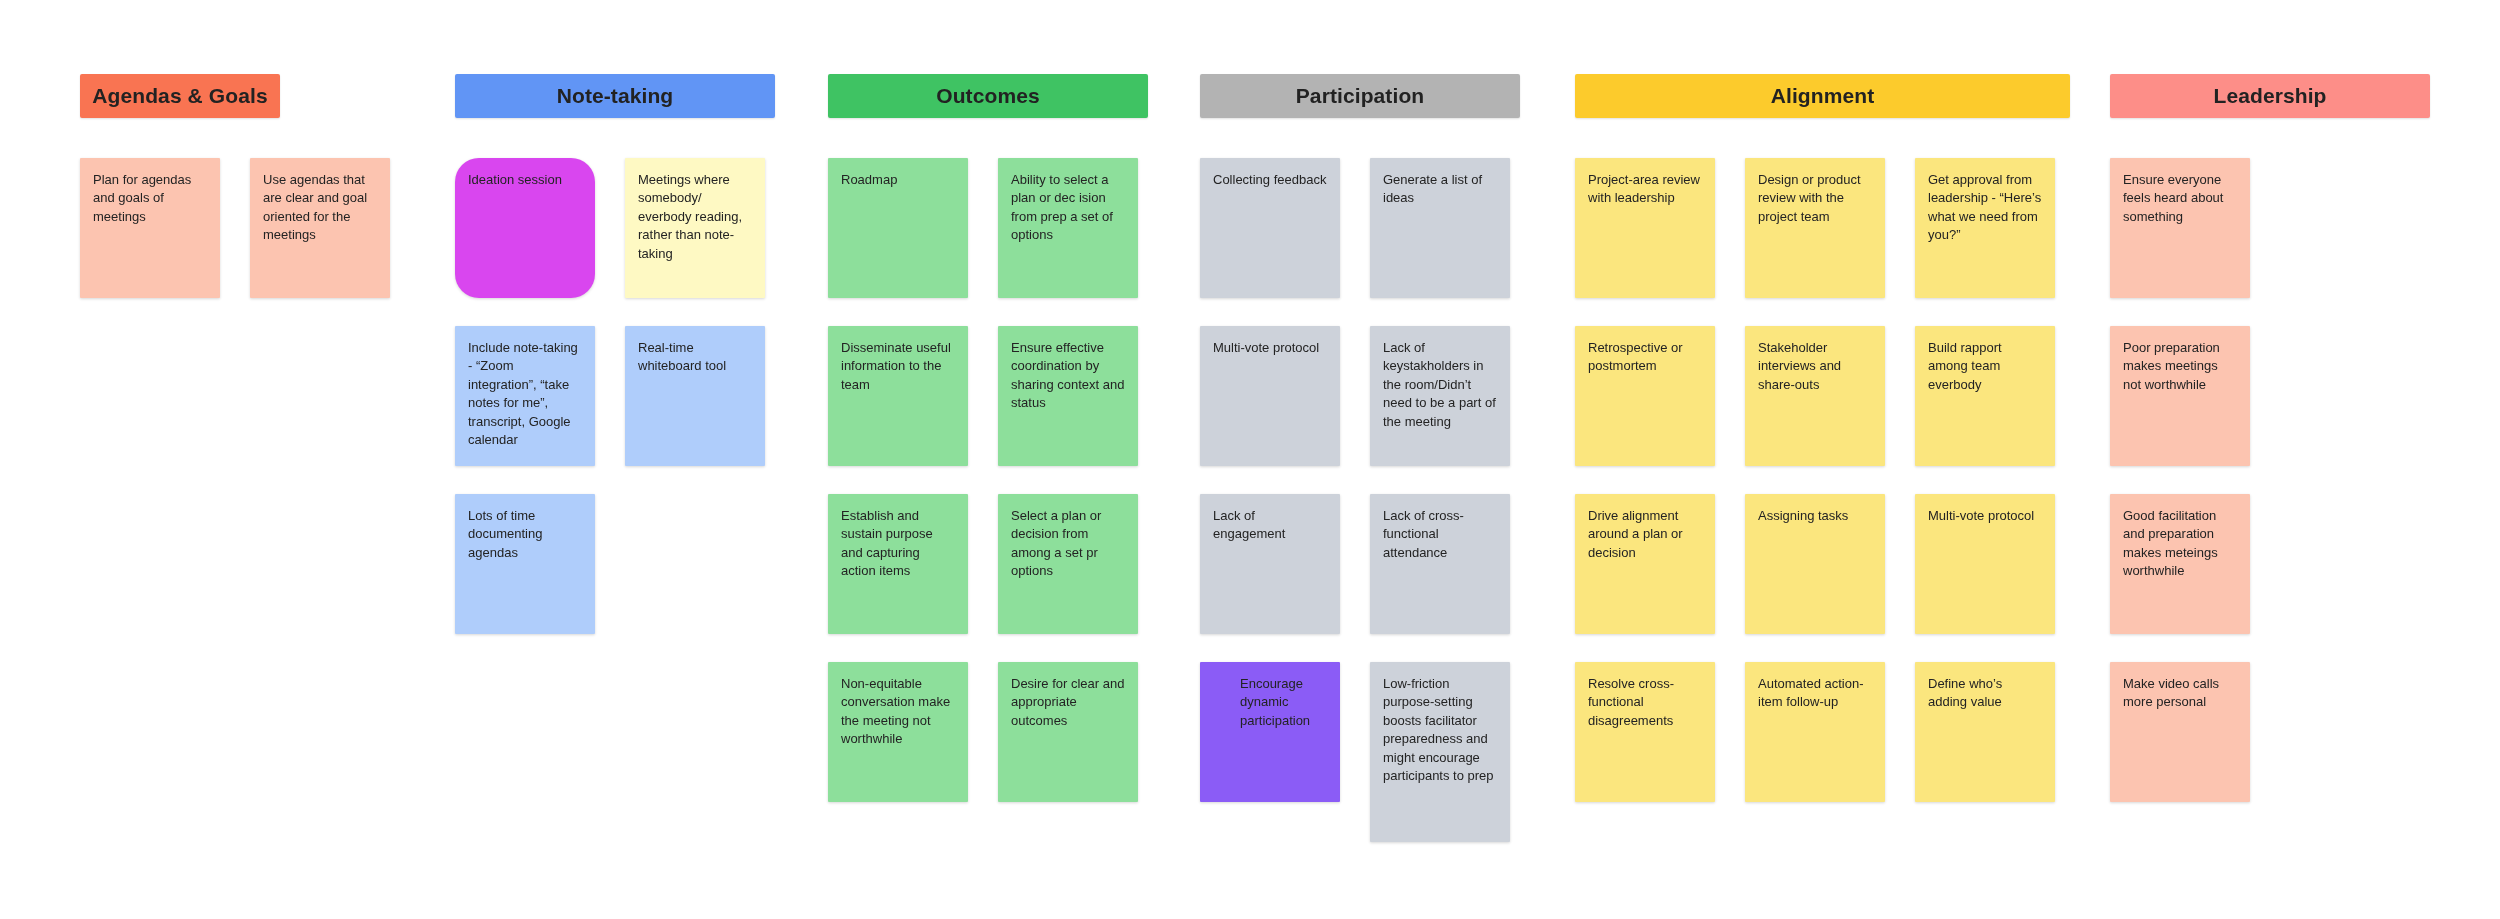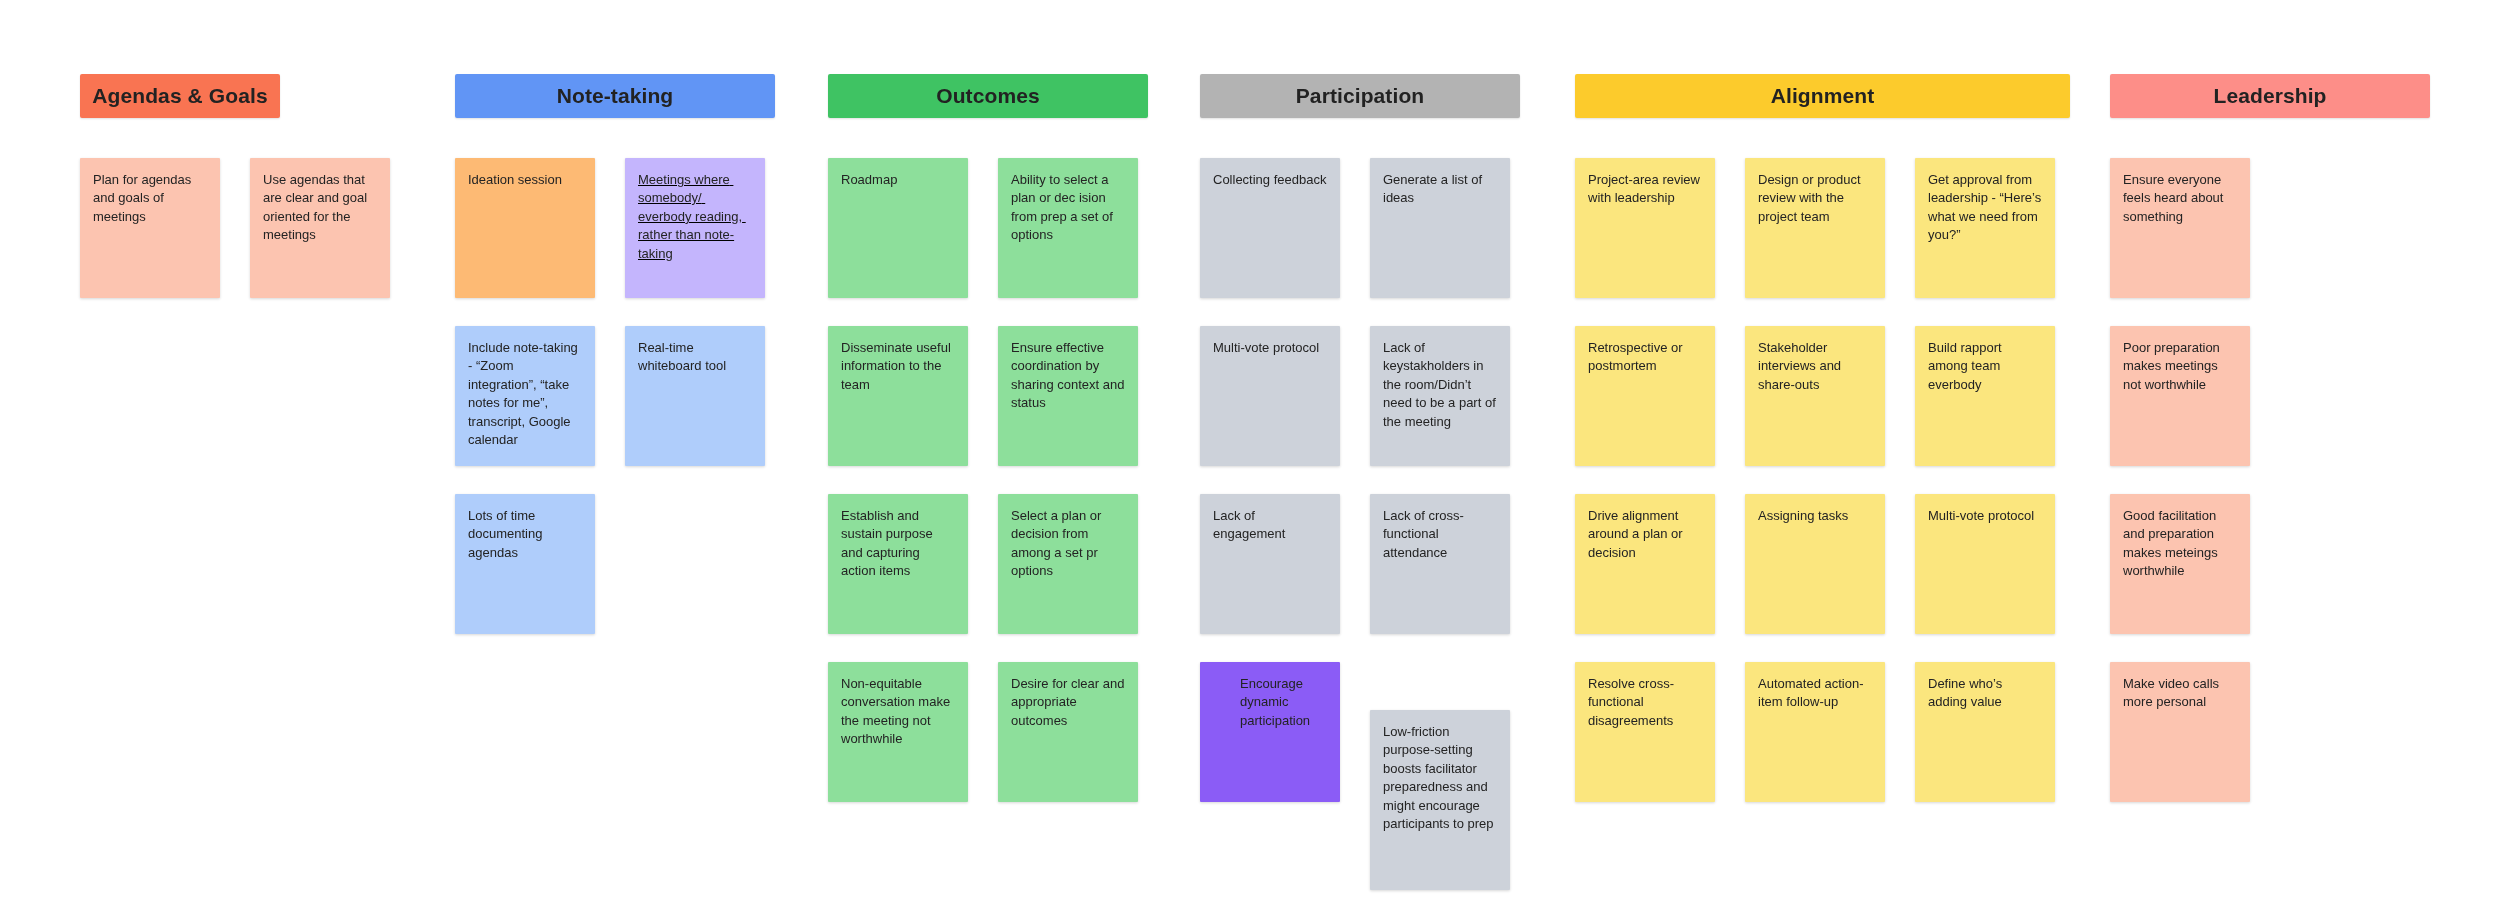--- a/index.html
+++ b/index.html
@@ -50,21 +50,21 @@
     width: 140px;
   }
   .note {
     width: 140px;
     height: 140px;
     border-radius: 1px;
     padding: 13px 12px 10px 13px;
     box-shadow: 0 1px 3px rgba(0,0,0,0.16);
     overflow: hidden;
   }
-  .note.tall { height: 180px; margin-top: 48px; }
+  .note.tall { height: 180px; }
   .note-text {
     font-size: 13px;
     line-height: 1.42;
     color: #232323;
     word-wrap: break-word;
     white-space: pre-wrap;
   }
 </style>
 </head>
 <body>
@@ -86,32 +86,32 @@
           </div>
         </div>
       </div>
     </div>
     <div class="column" style="left: 455px; width: 320px;">
       <div class="col-header" style="background: rgb(97, 149, 245); width: 320px;">
         <span class="col-header-title">Note-taking</span>
       </div>
       <div class="notes-grid">
         <div class="note-col">
-          <div class="note" style="background: #fdba74;">
+          <div class="note" style="background: #d946ef; border-radius: 24px;">
             <div class="note-text">Ideation session</div>
           </div>
           <div class="note" style="background: rgb(175, 205, 251);">
             <div class="note-text">Include note-taking - “Zoom integration”, “take notes for me”, transcript, Google calendar</div>
           </div>
           <div class="note" style="background: rgb(175, 205, 251);">
             <div class="note-text">Lots of time documenting agendas</div>
           </div>
         </div>
         <div class="note-col">
-          <div class="note" style="background: #c4b5fd; text-decoration: underline;">
+          <div class="note" style="background: #fef9c3;">
             <div class="note-text">Meetings where somebody/ everbody reading, rather than note-taking</div>
           </div>
           <div class="note" style="background: rgb(175, 205, 251);">
             <div class="note-text">Real-time whiteboard tool</div>
           </div>
         </div>
       </div>
     </div>
     <div class="column" style="left: 828px; width: 320px;">
       <div class="col-header" style="background: rgb(63, 195, 99); width: 320px;">

